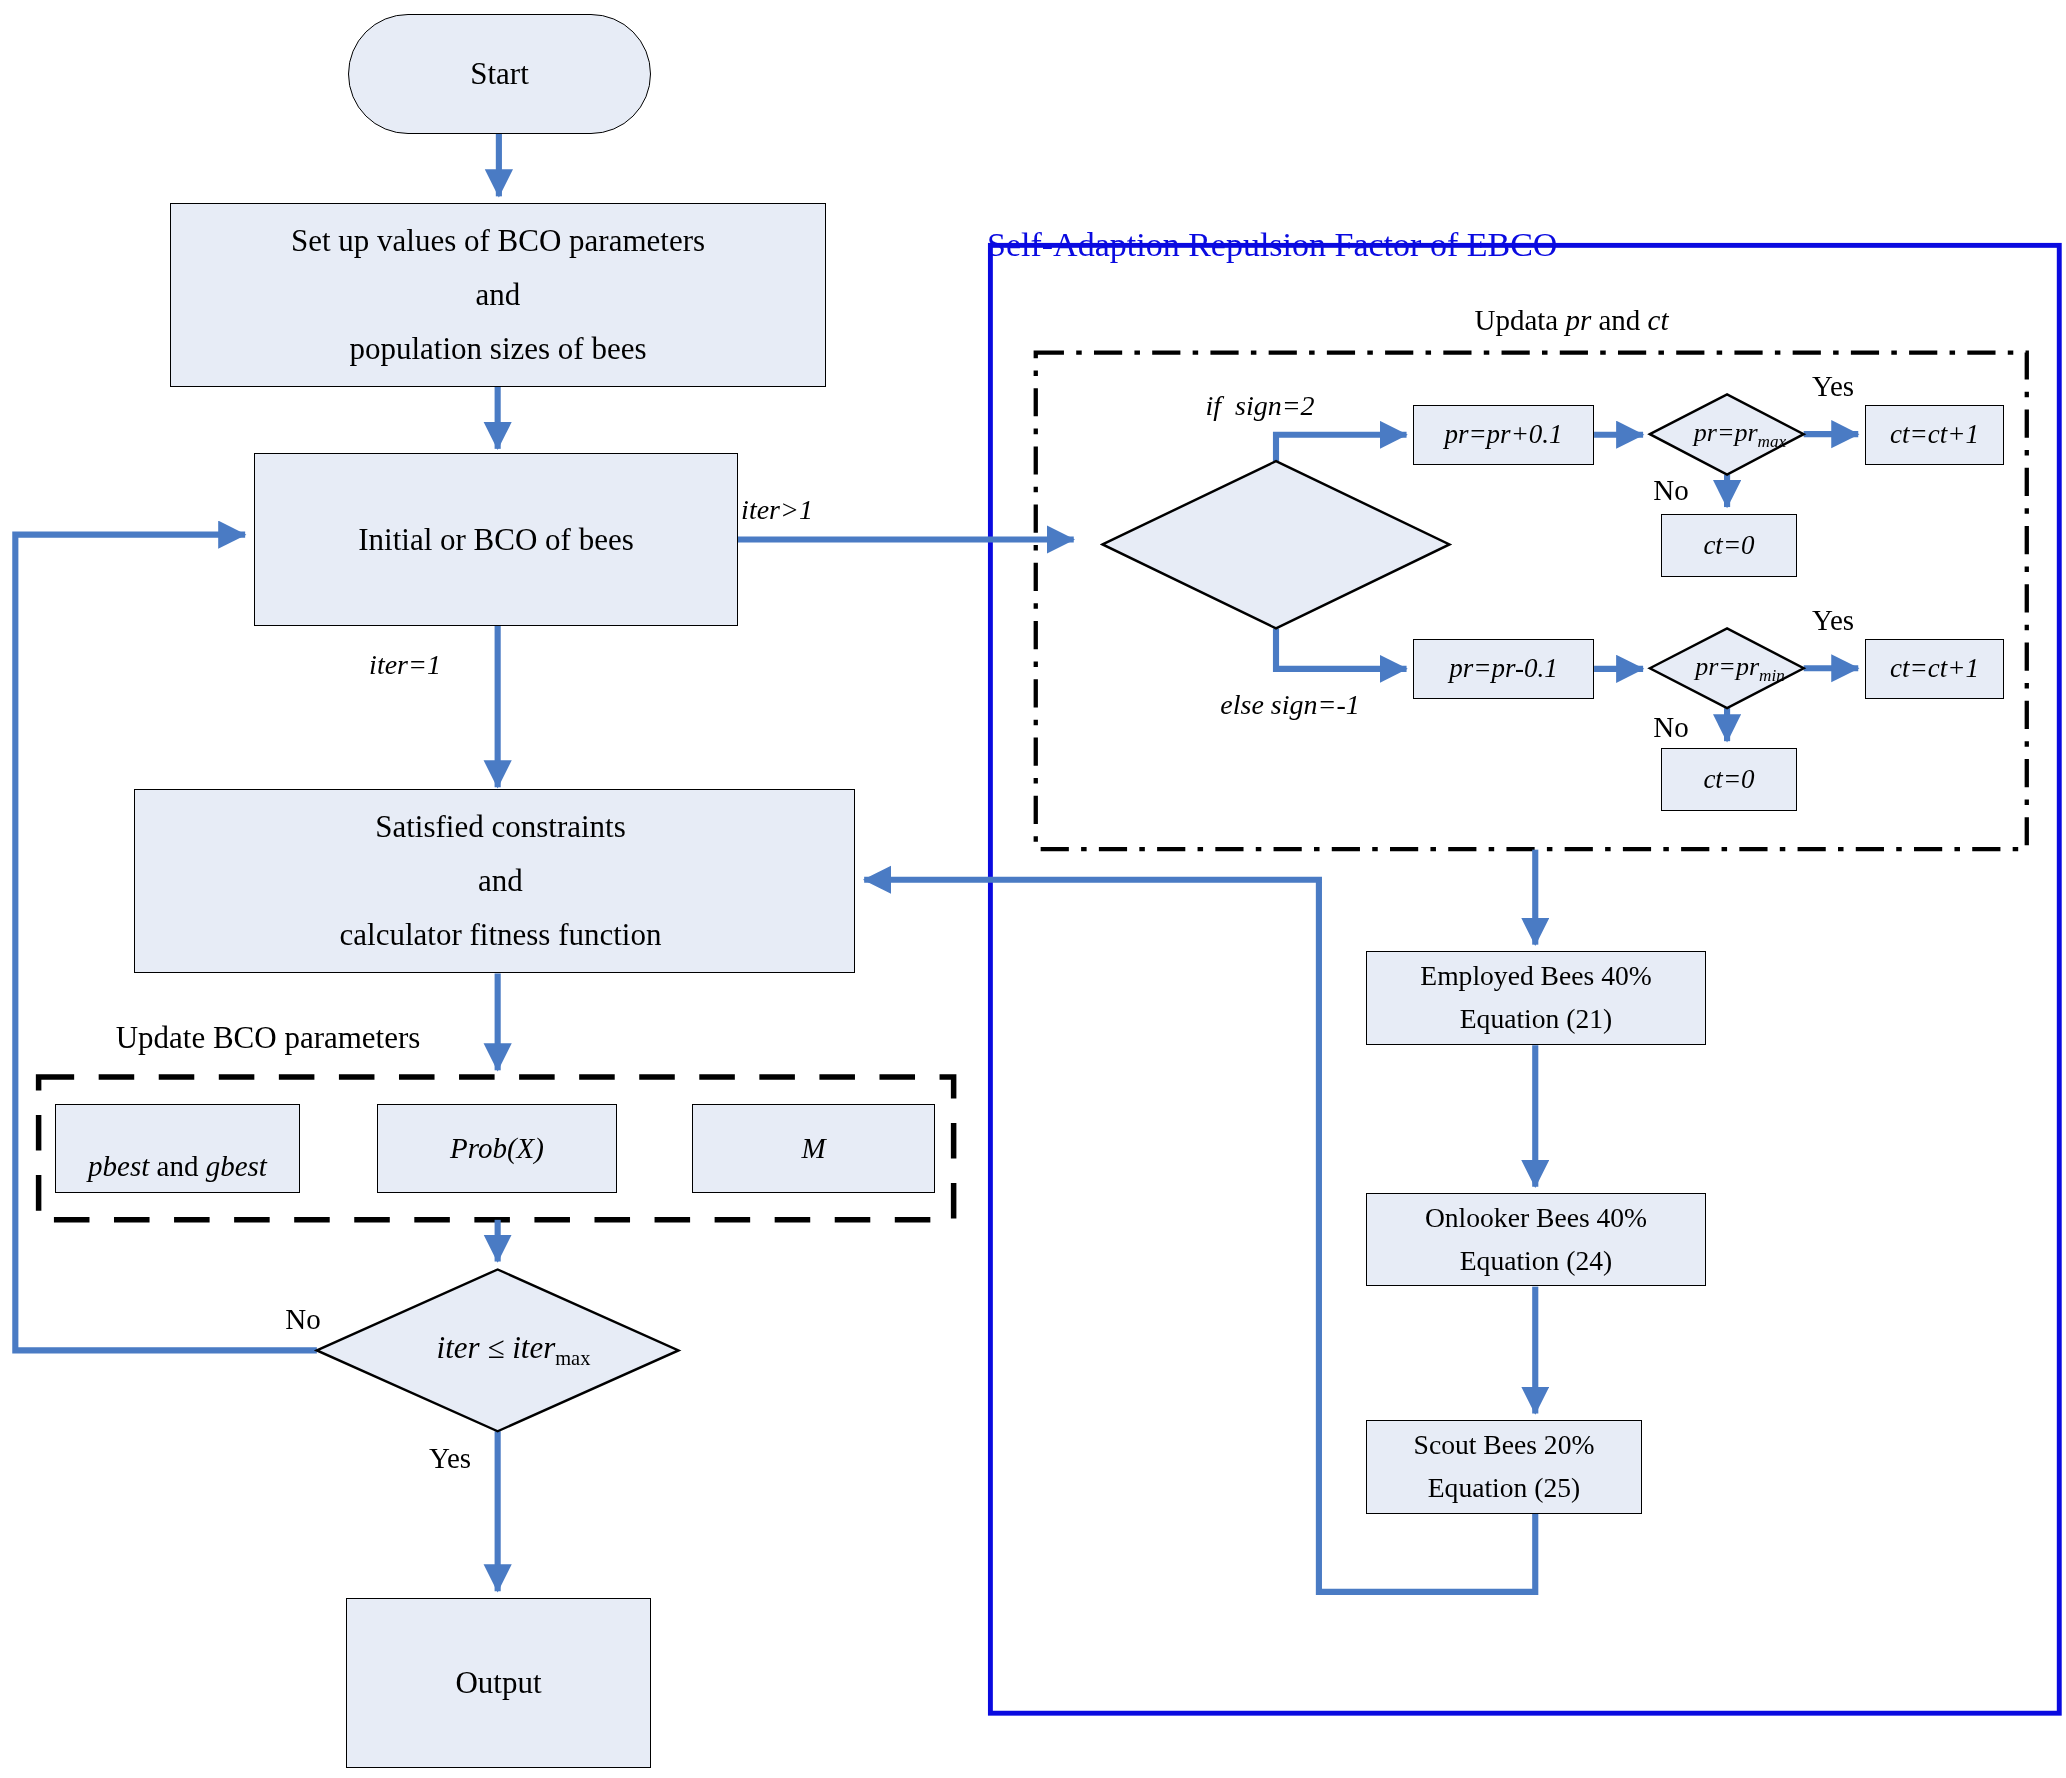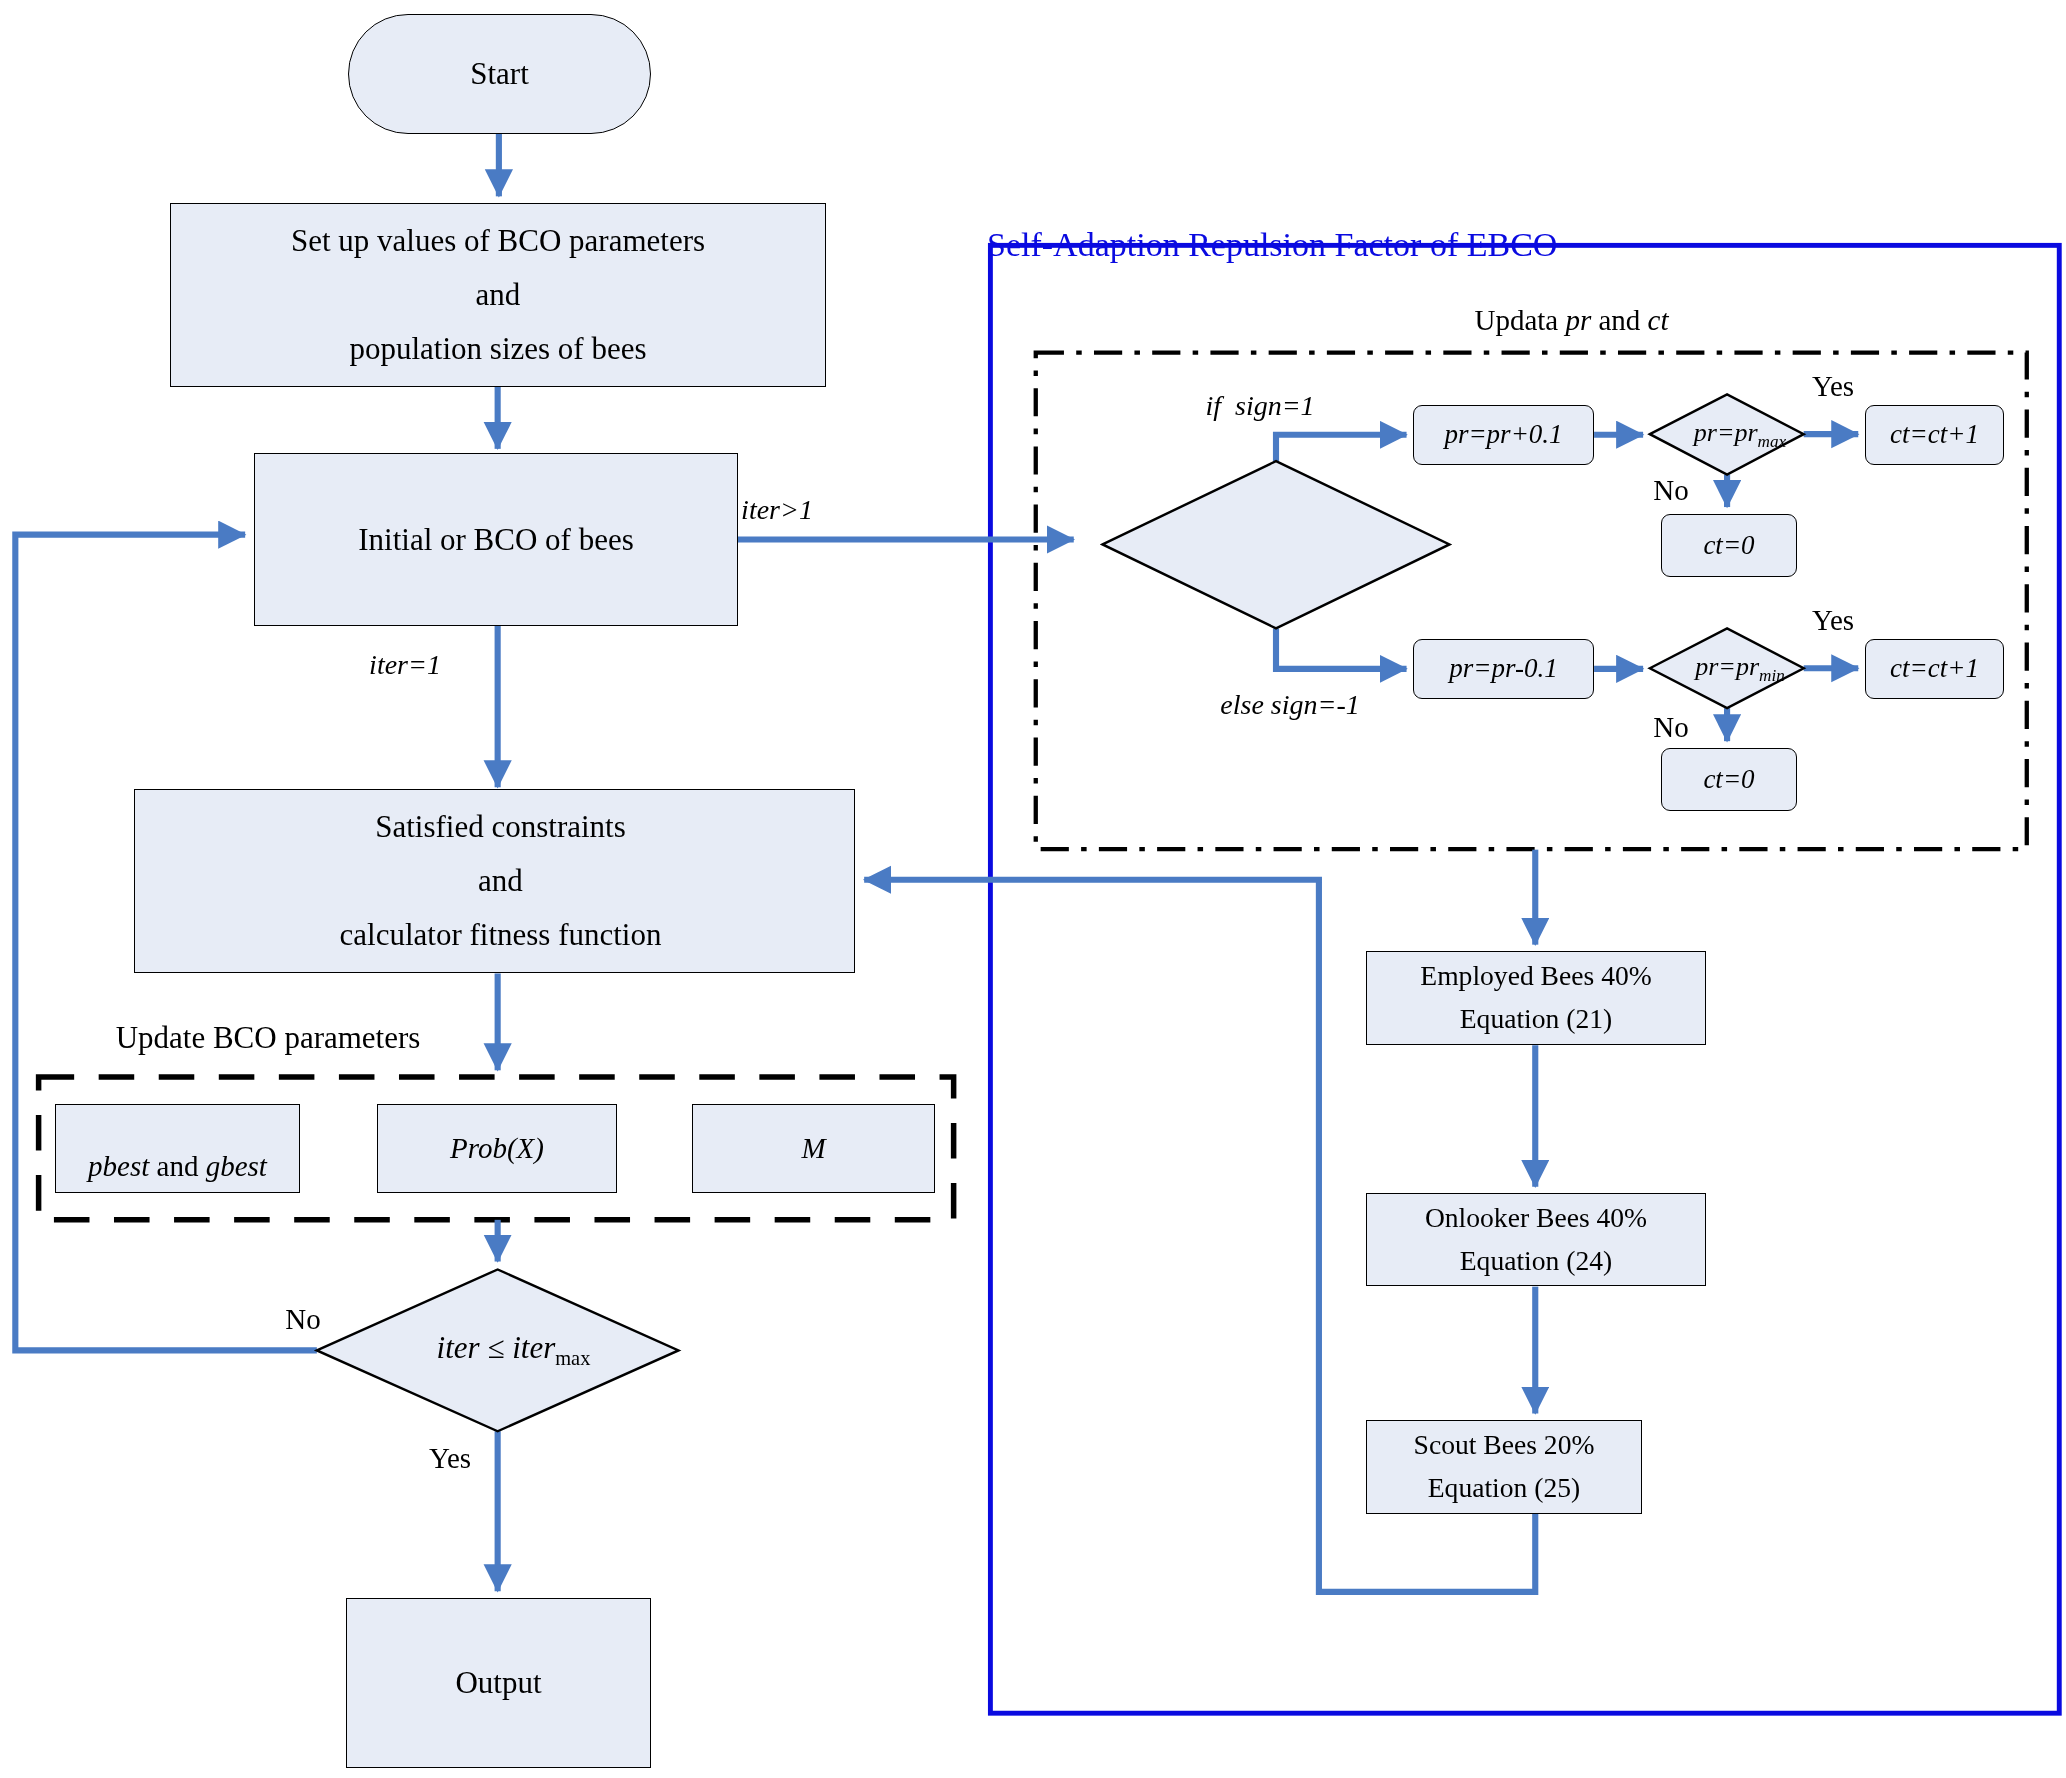--- a/index.html
+++ b/index.html
@@ -11,21 +11,21 @@
     overflow:hidden;
   }
   #edges{position:absolute;left:0;top:0;}
   .node{
     position:absolute;box-sizing:border-box;
     background:#e7ecf6;border:1.8px solid #000;
     display:flex;flex-direction:column;align-items:center;justify-content:center;
     text-align:center;font-size:31px;line-height:1.8;
   }
   .stadium{border-radius:67px;}
-  .small{font-size:27px;font-style:italic;line-height:1.1;border-radius:9px;}
+  .small{font-size:27px;font-style:italic;line-height:1.1;}
   .bee{font-size:27.6px;line-height:1.55;}
   .lbl{
     position:absolute;transform:translate(-50%,-50%);
     font-size:28px;font-style:italic;white-space:pre;text-align:center;
   }
   .rm{font-style:normal;}
   .it{font-style:italic;}
   .dtext{
     position:absolute;transform:translate(-50%,-50%);
     white-space:pre;text-align:center;font-size:28px;
@@ -131,21 +131,21 @@
 
   <div class="node" style="left:346px;top:1598px;width:305px;height:170px;">
     <span>Output</span>
   </div>
 
   <div class="dtext rm" style="left:1557px;top:320px;font-size:29px;">
     <span class="rm">Updata </span><span class="it">pr</span><span class="rm"> and </span><span class="it">ct</span>
   </div>
 
 
-  <div class="lbl" style="left:1260px;top:406px;">if  sign=1</div>
+  <div class="lbl" style="left:1260px;top:406px;">if  sign=2</div>
   <div class="lbl" style="left:1290px;top:705px;">else sign=-1</div>
 
   <div class="node small" style="left:1413px;top:405px;width:181px;height:60px;">
     <span>pr=pr+0.1</span>
   </div>
   <div class="dtext it" style="left:1727px;top:433px;font-size:26px;">
     <span>pr=pr</span><sub>max</sub>
   </div>
   <div class="lbl rm" style="left:1833px;top:386px;font-size:29px;">Yes</div>
   <div class="node small" style="left:1865px;top:405px;width:139px;height:60px;">

